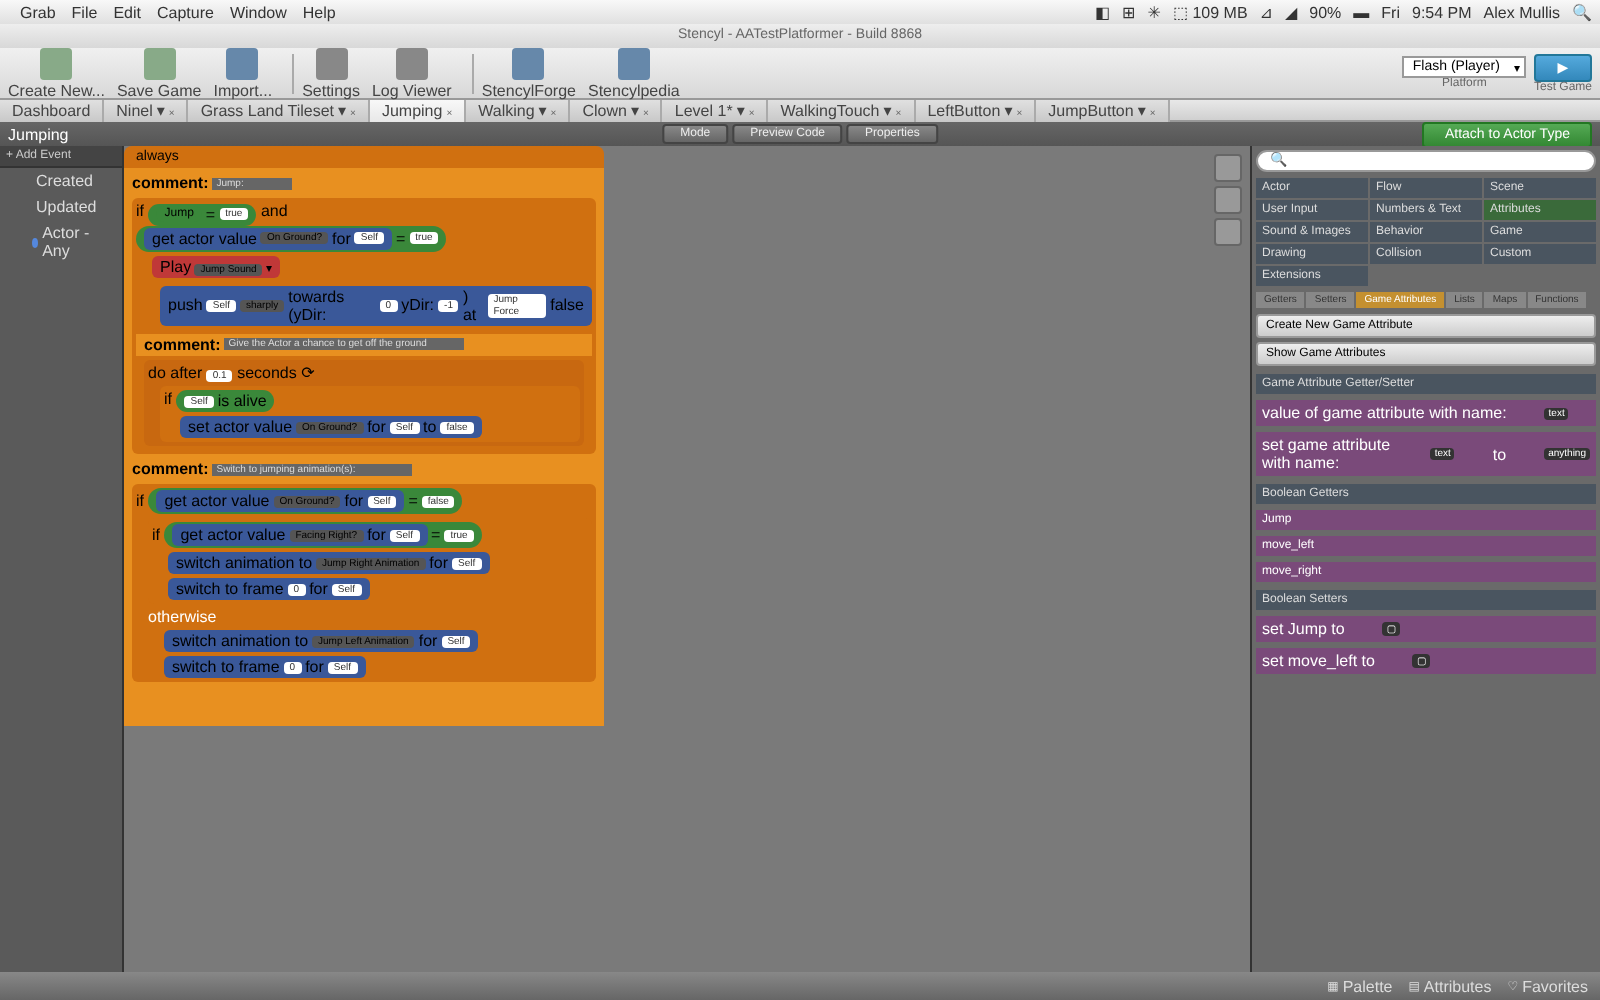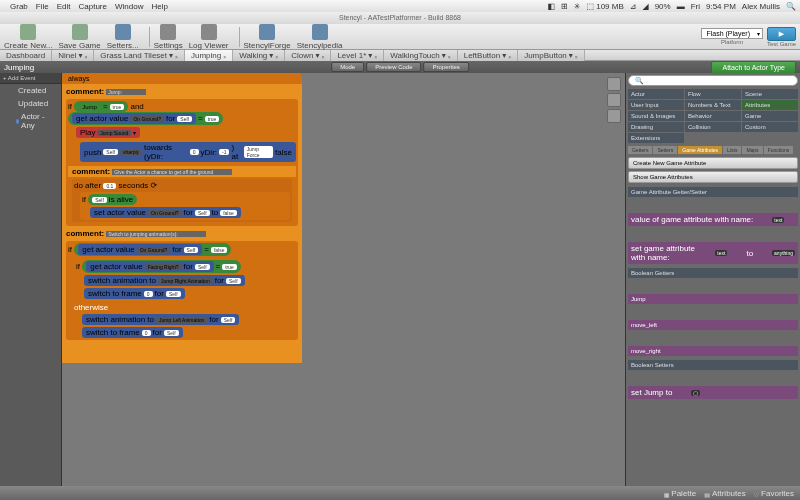--- a/index.html
+++ b/index.html
@@ -50,24 +50,24 @@
 .rpanel{width:175px;background:#6a6a6a;border-left:1px solid #333;padding:2px}
 .search{width:100%;background:#fff;border:1px solid #999;border-radius:8px;padding:1px 6px;font-size:7px;margin-bottom:3px}
 .cat-grid{display:grid;grid-template-columns:repeat(3,1fr);gap:1px;margin-bottom:3px}
 .cat{background:#4a5560;color:#ddd;font-size:6px;padding:2px 3px;cursor:pointer}
 .cat.active{background:#3a6a3a}
 .subtabs{display:flex;gap:1px;margin-bottom:3px}
 .subtab{background:#888;padding:1px 4px;font-size:5px;color:#333;cursor:pointer}
 .subtab.active{background:#c49030;color:#fff}
 .panel-btn{background:linear-gradient(#eee,#ccc);border:1px solid #999;padding:2px 4px;font-size:6px;margin-bottom:2px;display:block;cursor:pointer;border-radius:2px}
 .section-hdr{background:#4a5560;color:#ddd;font-size:6px;padding:2px 3px;margin-top:4px}
-.purple-item{background:#7a4a7a;color:#fff;font-size:6px;padding:2px 3px;margin-top:16px;display:flex;align-items:center;gap:19px;cursor:pointer}
+.purple-item{background:#7a4a7a;color:#fff;font-size:6px;padding:2px 3px;margin-top:3px;display:flex;align-items:center;gap:19px;cursor:pointer}
 .purple-item .tag{background:#333;padding:0 2px;border-radius:2px;font-size:5px}
 .bottombar{position:absolute;bottom:0;left:0;right:0;height:14px;background:linear-gradient(#888,#666);display:flex;align-items:center;justify-content:flex-end;padding:0 6px;gap:8px}
-.bottom-item{color:#ddd;font-size:6px;display:flex;align-items:flex-end;gap:2px;cursor:pointer}
+.bottom-item{color:#ddd;font-size:6px;display:flex;align-items:flex-start;gap:2px;cursor:pointer}
 .canvas-tools{position:absolute;right:4px;top:4px;display:flex;flex-direction:column;gap:2px}
 .canvas-tool{width:14px;height:14px;background:#999;border:1px solid #666;border-radius:2px;cursor:pointer}
 </style>
 </head>
 <body>
 
 <div class="menubar">
   <span class="apple"></span>
   <span class="menu-item">Grab</span>
   <span class="menu-item">File</span>
@@ -97,21 +97,21 @@
   <div class="tool-btn">
       <div class="tool-icon"></div>
       <span>Create New...</span>
     </div>
   <div class="tool-btn">
       <div class="tool-icon"></div>
       <span>Save Game</span>
     </div>
   <div class="tool-btn">
       <div class="tool-icon blue"></div>
-      <span>Setters...</span>
+      <span>Import...</span>
     </div>
   <div class="sep"></div>
   <div class="tool-btn">
       <div class="tool-icon gray"></div>
       <span>Settings</span>
     </div>
   <div class="tool-btn">
       <div class="tool-icon gray"></div>
       <span>Log Viewer</span>
     </div>
@@ -378,20 +378,24 @@
       </div>
     <div class="section-hdr">Boolean Getters</div>
     <div class="purple-item">Jump</div>
     <div class="purple-item">move_left</div>
     <div class="purple-item">move_right</div>
     <div class="section-hdr">Boolean Setters</div>
     <div class="purple-item">
         <span>set Jump to</span>
         <span class="tag">▢</span>
       </div>
+    <div class="purple-item">
+        <span>set move_left to</span>
+        <span class="tag">▢</span>
+      </div>
   </div>
 </div>
 
 <div class="bottombar">
   <span class="bottom-item">▦ <span>Palette</span></span>
   <span class="bottom-item">▤ <span>Attributes</span></span>
   <span class="bottom-item">♡ <span>Favorites</span></span>
 </div>
 
 </body></html>

